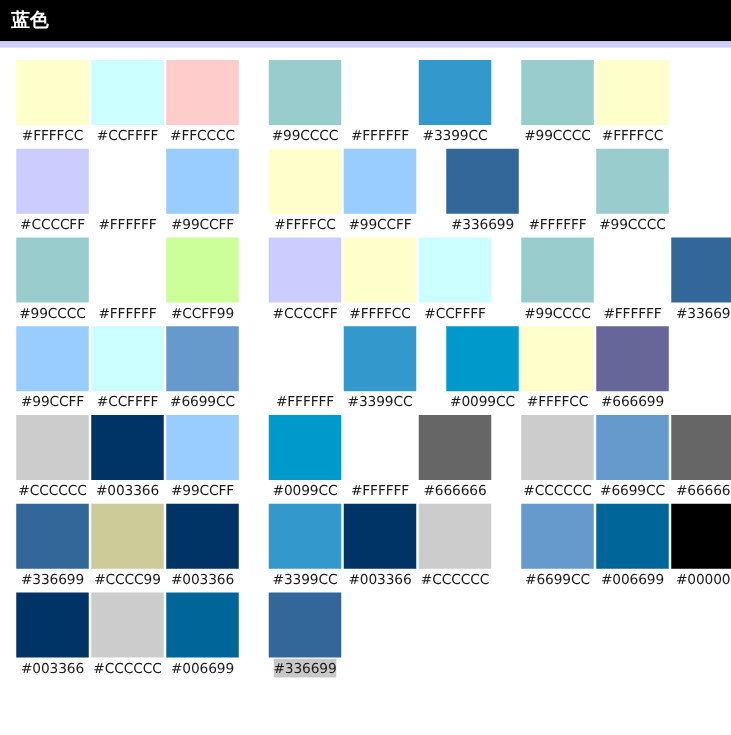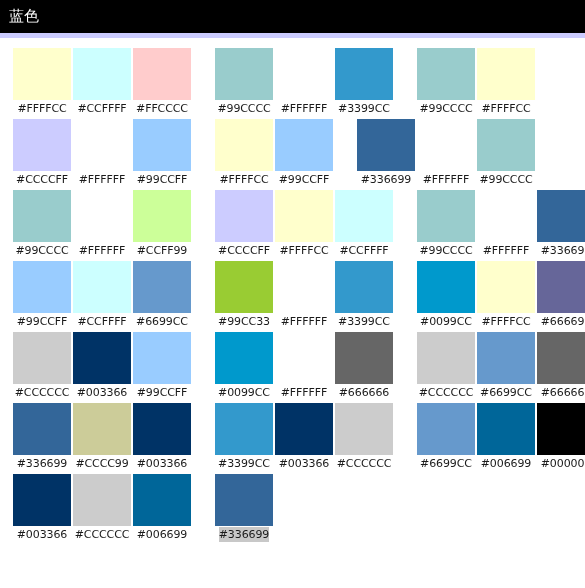--- a/index.html
+++ b/index.html
@@ -19,21 +19,21 @@
     height: 33px;
     background: #000000;
     color: #FFFFFF;
     display: flex;
     align-items: center;
     padding-left: 9px;
     box-sizing: border-box;
   }
   #title-text {
     font-size: 15px;
-    font-weight: normal;
+    font-weight: bold;
     line-height: 1;
     letter-spacing: 0px;
   }
   #title-underline {
     height: 5px;
     background: #CCCCFF;
     width: 100%;
   }
 
   
@@ -223,24 +223,20 @@
           <div class="swatch-chip" style="background: rgb(204, 255, 255);"></div>
           <div class="swatch-label">#CCFFFF</div>
         </div>
         <div class="swatch-cell">
           <div class="swatch-chip" style="background: rgb(102, 153, 204);"></div>
           <div class="swatch-label">#6699CC</div>
         </div>
       </div>
       <div class="swatch-group group-2">
         <div class="swatch-cell">
-          <div class="swatch-chip" style="background: rgb(153, 204, 51);"></div>
-          <div class="swatch-label">#99CC33</div>
-        </div>
-        <div class="swatch-cell">
           <div class="swatch-chip" style="background: rgb(255, 255, 255);"></div>
           <div class="swatch-label">#FFFFFF</div>
         </div>
         <div class="swatch-cell">
           <div class="swatch-chip" style="background: rgb(51, 153, 204);"></div>
           <div class="swatch-label">#3399CC</div>
         </div>
       </div>
       <div class="swatch-group group-3">
         <div class="swatch-cell">

